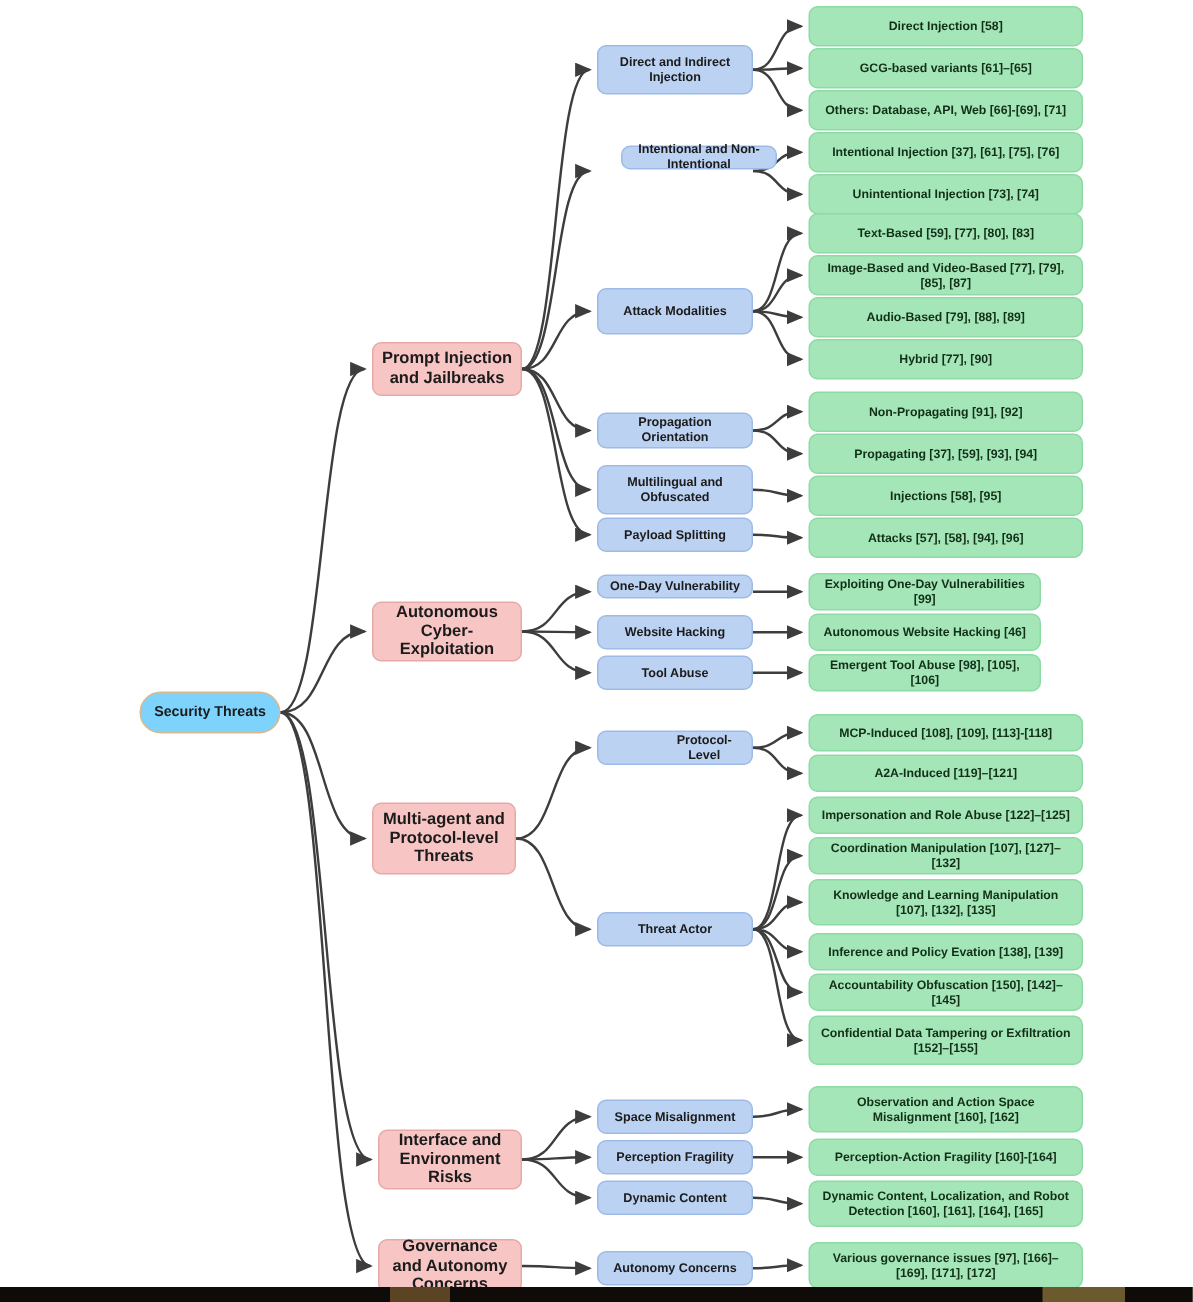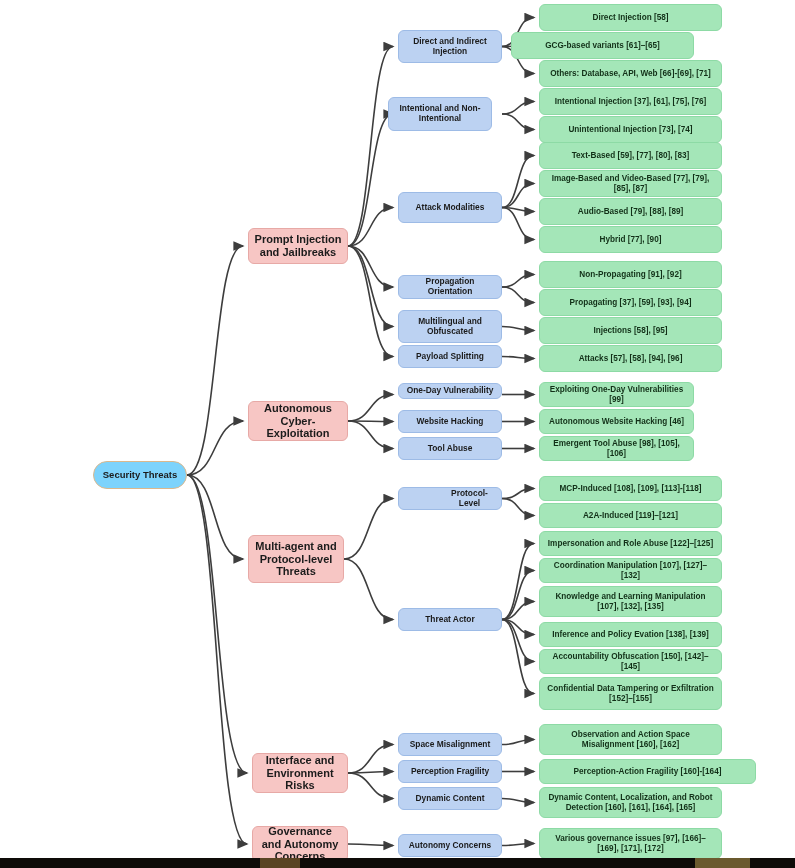--- a/index.html
+++ b/index.html
@@ -99,36 +99,36 @@
       </g>
   </svg>
   <div id="node-layer">
       <div class="node root" style="left: 93px; top: 461px; width: 94px; height: 28px;">Security Threats</div>
       <div class="node l1" style="left: 248px; top: 228px; width: 100px; height: 36px;">Prompt Injection and Jailbreaks</div>
       <div class="node l1" style="left: 248px; top: 401px; width: 100px; height: 40px;">Autonomous Cyber-Exploitation</div>
       <div class="node l1" style="left: 248px; top: 535px; width: 96px; height: 48px;">Multi-agent and Protocol-level Threats</div>
       <div class="node l1" style="left: 252px; top: 753px; width: 96px; height: 40px;">Interface and Environment Risks</div>
       <div class="node l1" style="left: 252px; top: 826px; width: 96px; height: 36px;">Governance and Autonomy Concerns</div>
       <div class="node l2" style="left: 398px; top: 30px; width: 104px; height: 33px;">Direct and Indirect Injection</div>
-      <div class="node l2" style="left: 388px; top: 97px; width: 104px; height: 34px;">Intentional and Non-Intentional</div>
+      <div class="node l2" style="left: 414px; top: 97px; width: 104px; height: 16px;">Intentional and Non-Intentional</div>
       <div class="node l2" style="left: 398px; top: 192px; width: 104px; height: 31px;">Attack Modalities</div>
       <div class="node l2" style="left: 398px; top: 275px; width: 104px; height: 24px;">Propagation Orientation</div>
       <div class="node l2" style="left: 398px; top: 310px; width: 104px; height: 33px;">Multilingual and Obfuscated</div>
       <div class="node l2" style="left: 398px; top: 345px; width: 104px; height: 23px;">Payload Splitting</div>
       <div class="node l2" style="left: 398px; top: 383px; width: 104px; height: 16px;">One-Day Vulnerability</div>
       <div class="node l2" style="left: 398px; top: 410px; width: 104px; height: 23px;">Website Hacking</div>
       <div class="node l2" style="left: 398px; top: 437px; width: 104px; height: 23px;">Tool Abuse</div>
       <div class="node l2" style="left: 398px; top: 487px; width: 104px; height: 23px; padding-left: 44px;">Protocol-Level</div>
       <div class="node l2" style="left: 398px; top: 608px; width: 104px; height: 23px;">Threat Actor</div>
       <div class="node l2" style="left: 398px; top: 733px; width: 104px; height: 23px;">Space Misalignment</div>
       <div class="node l2" style="left: 398px; top: 760px; width: 104px; height: 23px;">Perception Fragility</div>
       <div class="node l2" style="left: 398px; top: 787px; width: 104px; height: 23px;">Dynamic Content</div>
       <div class="node l2" style="left: 398px; top: 834px; width: 104px; height: 23px;">Autonomy Concerns</div>
       <div class="node l3" style="left: 539px; top: 4px; width: 183px; height: 27px;">Direct Injection [58]</div>
-      <div class="node l3" style="left: 511px; top: 32px; width: 183px; height: 27px; text-align: right;">GCG-based variants [61]–[65]</div>
+      <div class="node l3" style="left: 539px; top: 32px; width: 183px; height: 27px; text-align: right;">GCG-based variants [61]–[65]</div>
       <div class="node l3" style="left: 539px; top: 60px; width: 183px; height: 27px;">Others: Database, API, Web [66]-[69], [71]</div>
       <div class="node l3" style="left: 539px; top: 88px; width: 183px; height: 27px;">Intentional Injection [37], [61], [75], [76]</div>
       <div class="node l3" style="left: 539px; top: 116px; width: 183px; height: 27px;">Unintentional Injection [73], [74]</div>
       <div class="node l3" style="left: 539px; top: 142px; width: 183px; height: 27px;">Text-Based [59], [77], [80], [83]</div>
       <div class="node l3" style="left: 539px; top: 170px; width: 183px; height: 27px;">Image-Based and Video-Based [77], [79], [85], [87]</div>
       <div class="node l3" style="left: 539px; top: 198px; width: 183px; height: 27px;">Audio-Based [79], [88], [89]</div>
       <div class="node l3" style="left: 539px; top: 226px; width: 183px; height: 27px;">Hybrid [77], [90]</div>
       <div class="node l3" style="left: 539px; top: 261px; width: 183px; height: 27px;">Non-Propagating [91], [92]</div>
       <div class="node l3" style="left: 539px; top: 289px; width: 183px; height: 27px;">Propagating [37], [59], [93], [94]</div>
       <div class="node l3" style="left: 539px; top: 317px; width: 183px; height: 27px;">Injections [58], [95]</div>
@@ -138,21 +138,21 @@
       <div class="node l3" style="left: 539px; top: 436px; width: 155px; height: 25px;">Emergent Tool Abuse [98], [105], [106]</div>
       <div class="node l3" style="left: 539px; top: 476px; width: 183px; height: 25px;">MCP-Induced [108], [109], [113]-[118]</div>
       <div class="node l3" style="left: 539px; top: 503px; width: 183px; height: 25px;">A2A-Induced [119]–[121]</div>
       <div class="node l3" style="left: 539px; top: 531px; width: 183px; height: 25px;">Impersonation and Role Abuse [122]–[125]</div>
       <div class="node l3" style="left: 539px; top: 558px; width: 183px; height: 25px;">Coordination Manipulation [107], [127]–[132]</div>
       <div class="node l3" style="left: 539px; top: 586px; width: 183px; height: 31px;">Knowledge and Learning Manipulation [107], [132], [135]</div>
       <div class="node l3" style="left: 539px; top: 622px; width: 183px; height: 25px;">Inference and Policy Evation [138], [139]</div>
       <div class="node l3" style="left: 539px; top: 649px; width: 183px; height: 25px;">Accountability Obfuscation [150], [142]–[145]</div>
       <div class="node l3" style="left: 539px; top: 677px; width: 183px; height: 33px;">Confidential Data Tampering or Exfiltration [152]–[155]</div>
       <div class="node l3" style="left: 539px; top: 724px; width: 183px; height: 31px;">Observation and Action Space Misalignment [160], [162]</div>
-      <div class="node l3" style="left: 539px; top: 759px; width: 217px; height: 25px;">Perception-Action Fragility [160]-[164]</div>
+      <div class="node l3" style="left: 539px; top: 759px; width: 183px; height: 25px;">Perception-Action Fragility [160]-[164]</div>
       <div class="node l3" style="left: 539px; top: 787px; width: 183px; height: 31px;">Dynamic Content, Localization, and Robot Detection [160], [161], [164], [165]</div>
       <div class="node l3" style="left: 539px; top: 828px; width: 183px; height: 31px;">Various governance issues [97], [166]–[169], [171], [172]</div>
     </div>
 </div>
 
 <div class="bottombar">
   <div class="seg" style="left:0;width:260px;background:#0e0b08;"></div>
   <div class="seg" style="left:260px;width:40px;background:#5a4423;"></div>
   <div class="seg" style="left:300px;width:395px;background:#0e0b08;"></div>
   <div class="seg" style="left:695px;width:55px;background:#6b5a2e;"></div>

